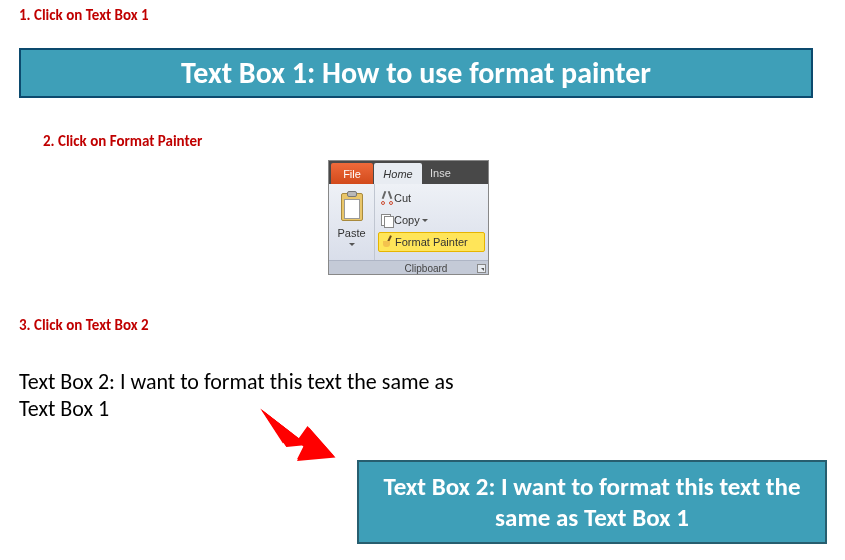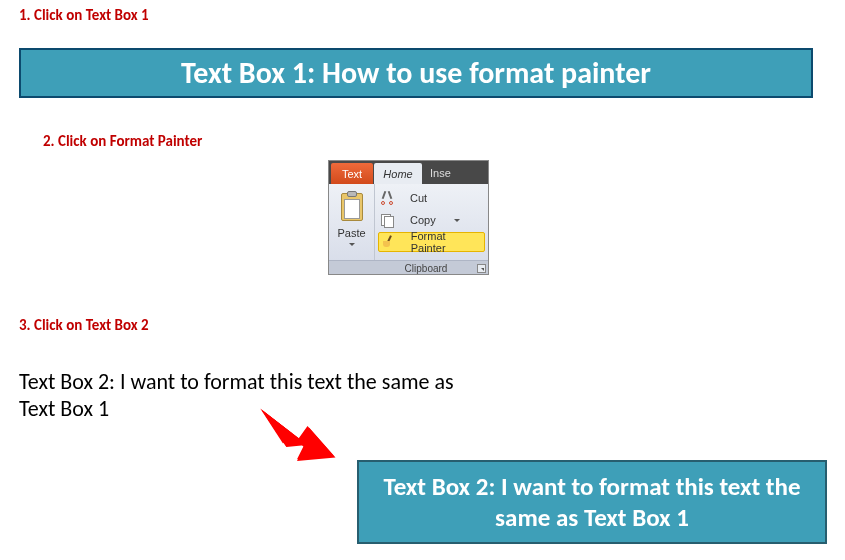--- a/index.html
+++ b/index.html
@@ -147,21 +147,21 @@
     flex-direction: column;
     padding: 4px 3px;
     gap: 2px;
   }
   .cmd {
     display: flex;
     align-items: center;
     font-size: 11px;
     color: #333;
     height: 20px;
-    gap: 16px;
+    gap: 0;
     padding: 0 2px;
     border-radius: 2px;
   }
   .cmd.highlight {
     background: #ffe559;
     border: 1px solid #e6b400;
   }
   .ico { width: 14px; height: 14px; position: relative; }
   .ico-cut::before {
     content: "";
@@ -294,21 +294,21 @@
 <body>
 
 <div id="step1" class="step-label">1. Click on Text Box 1</div>
 
 <div class="textbox1">Text Box 1: How to use format painter</div>
 
 <div id="step2" class="step-label">2. Click on Format Painter</div>
 
 <div class="ribbon">
   <div class="ribbon-tabs">
-    <div class="tab tab-file">Text</div>
+    <div class="tab tab-file">File</div>
     <div class="tab tab-home">Home</div>
     <div class="tab tab-insert">Inse</div>
   </div>
   <div class="ribbon-body">
     <div class="paste-group">
       <div class="paste-icon">
         <div class="clipboard-back"></div>
         <div class="clipboard-clip"></div>
         <div class="clipboard-paper"></div>
       </div>

